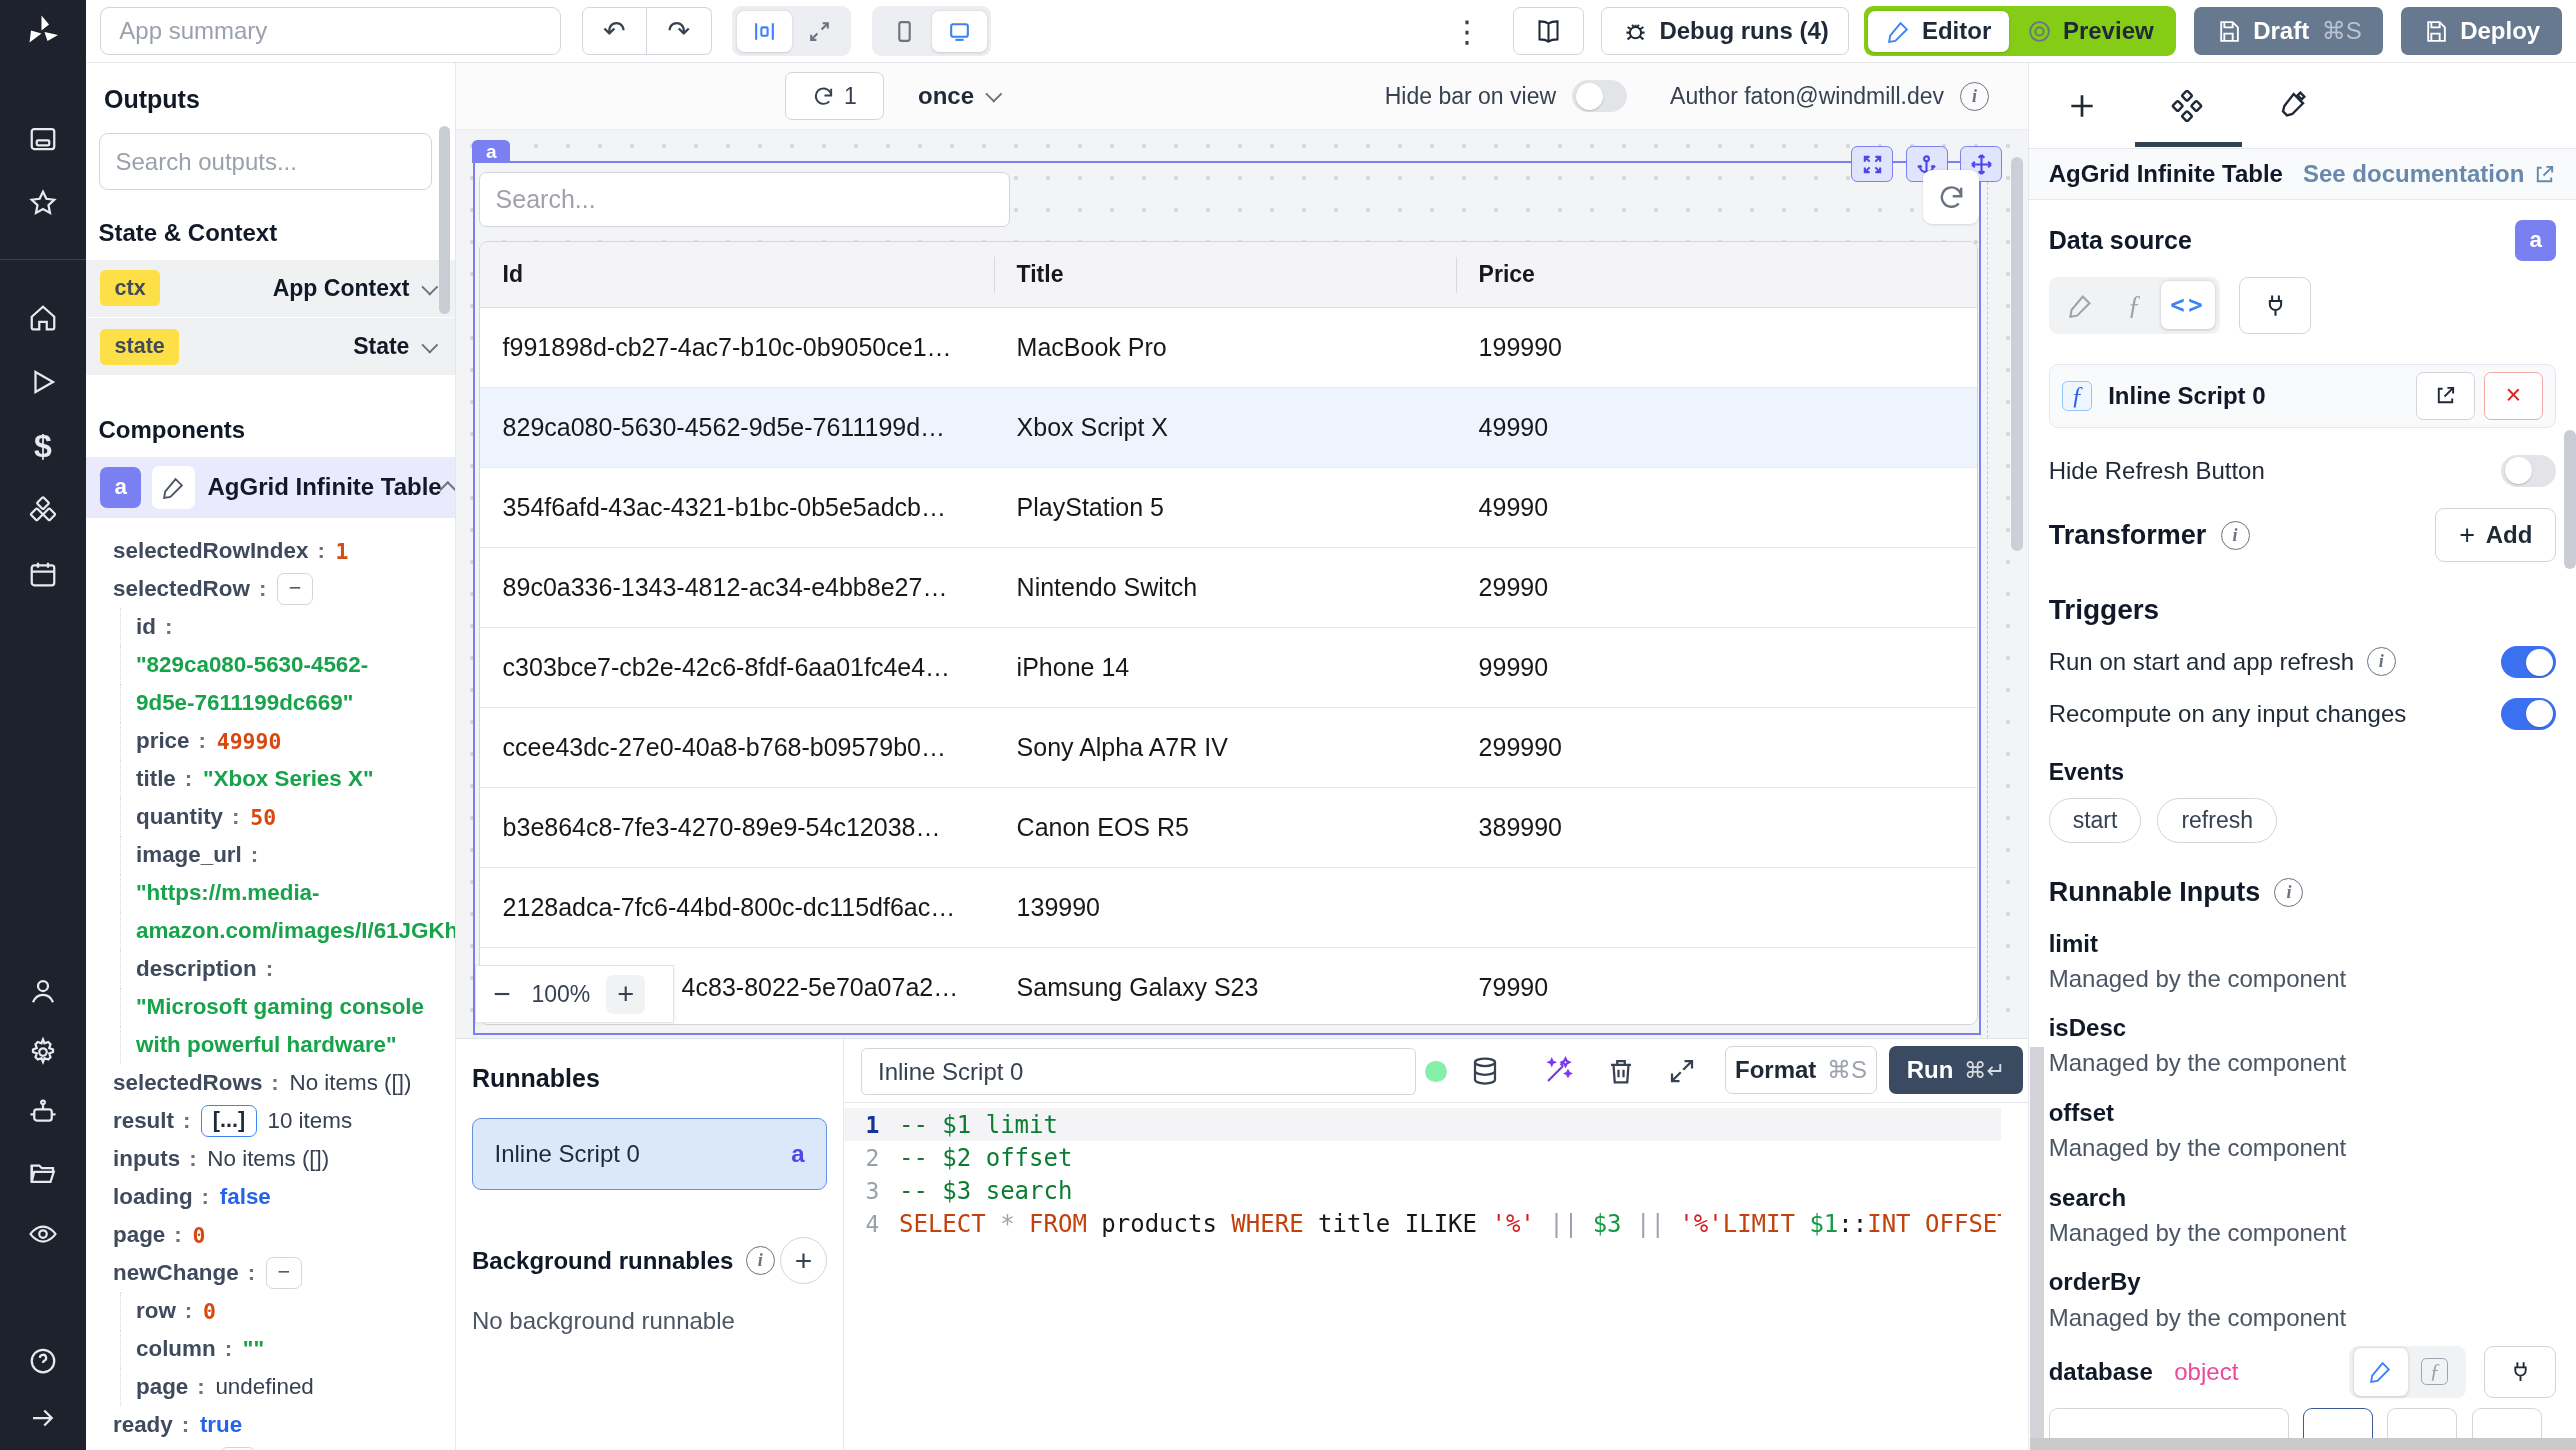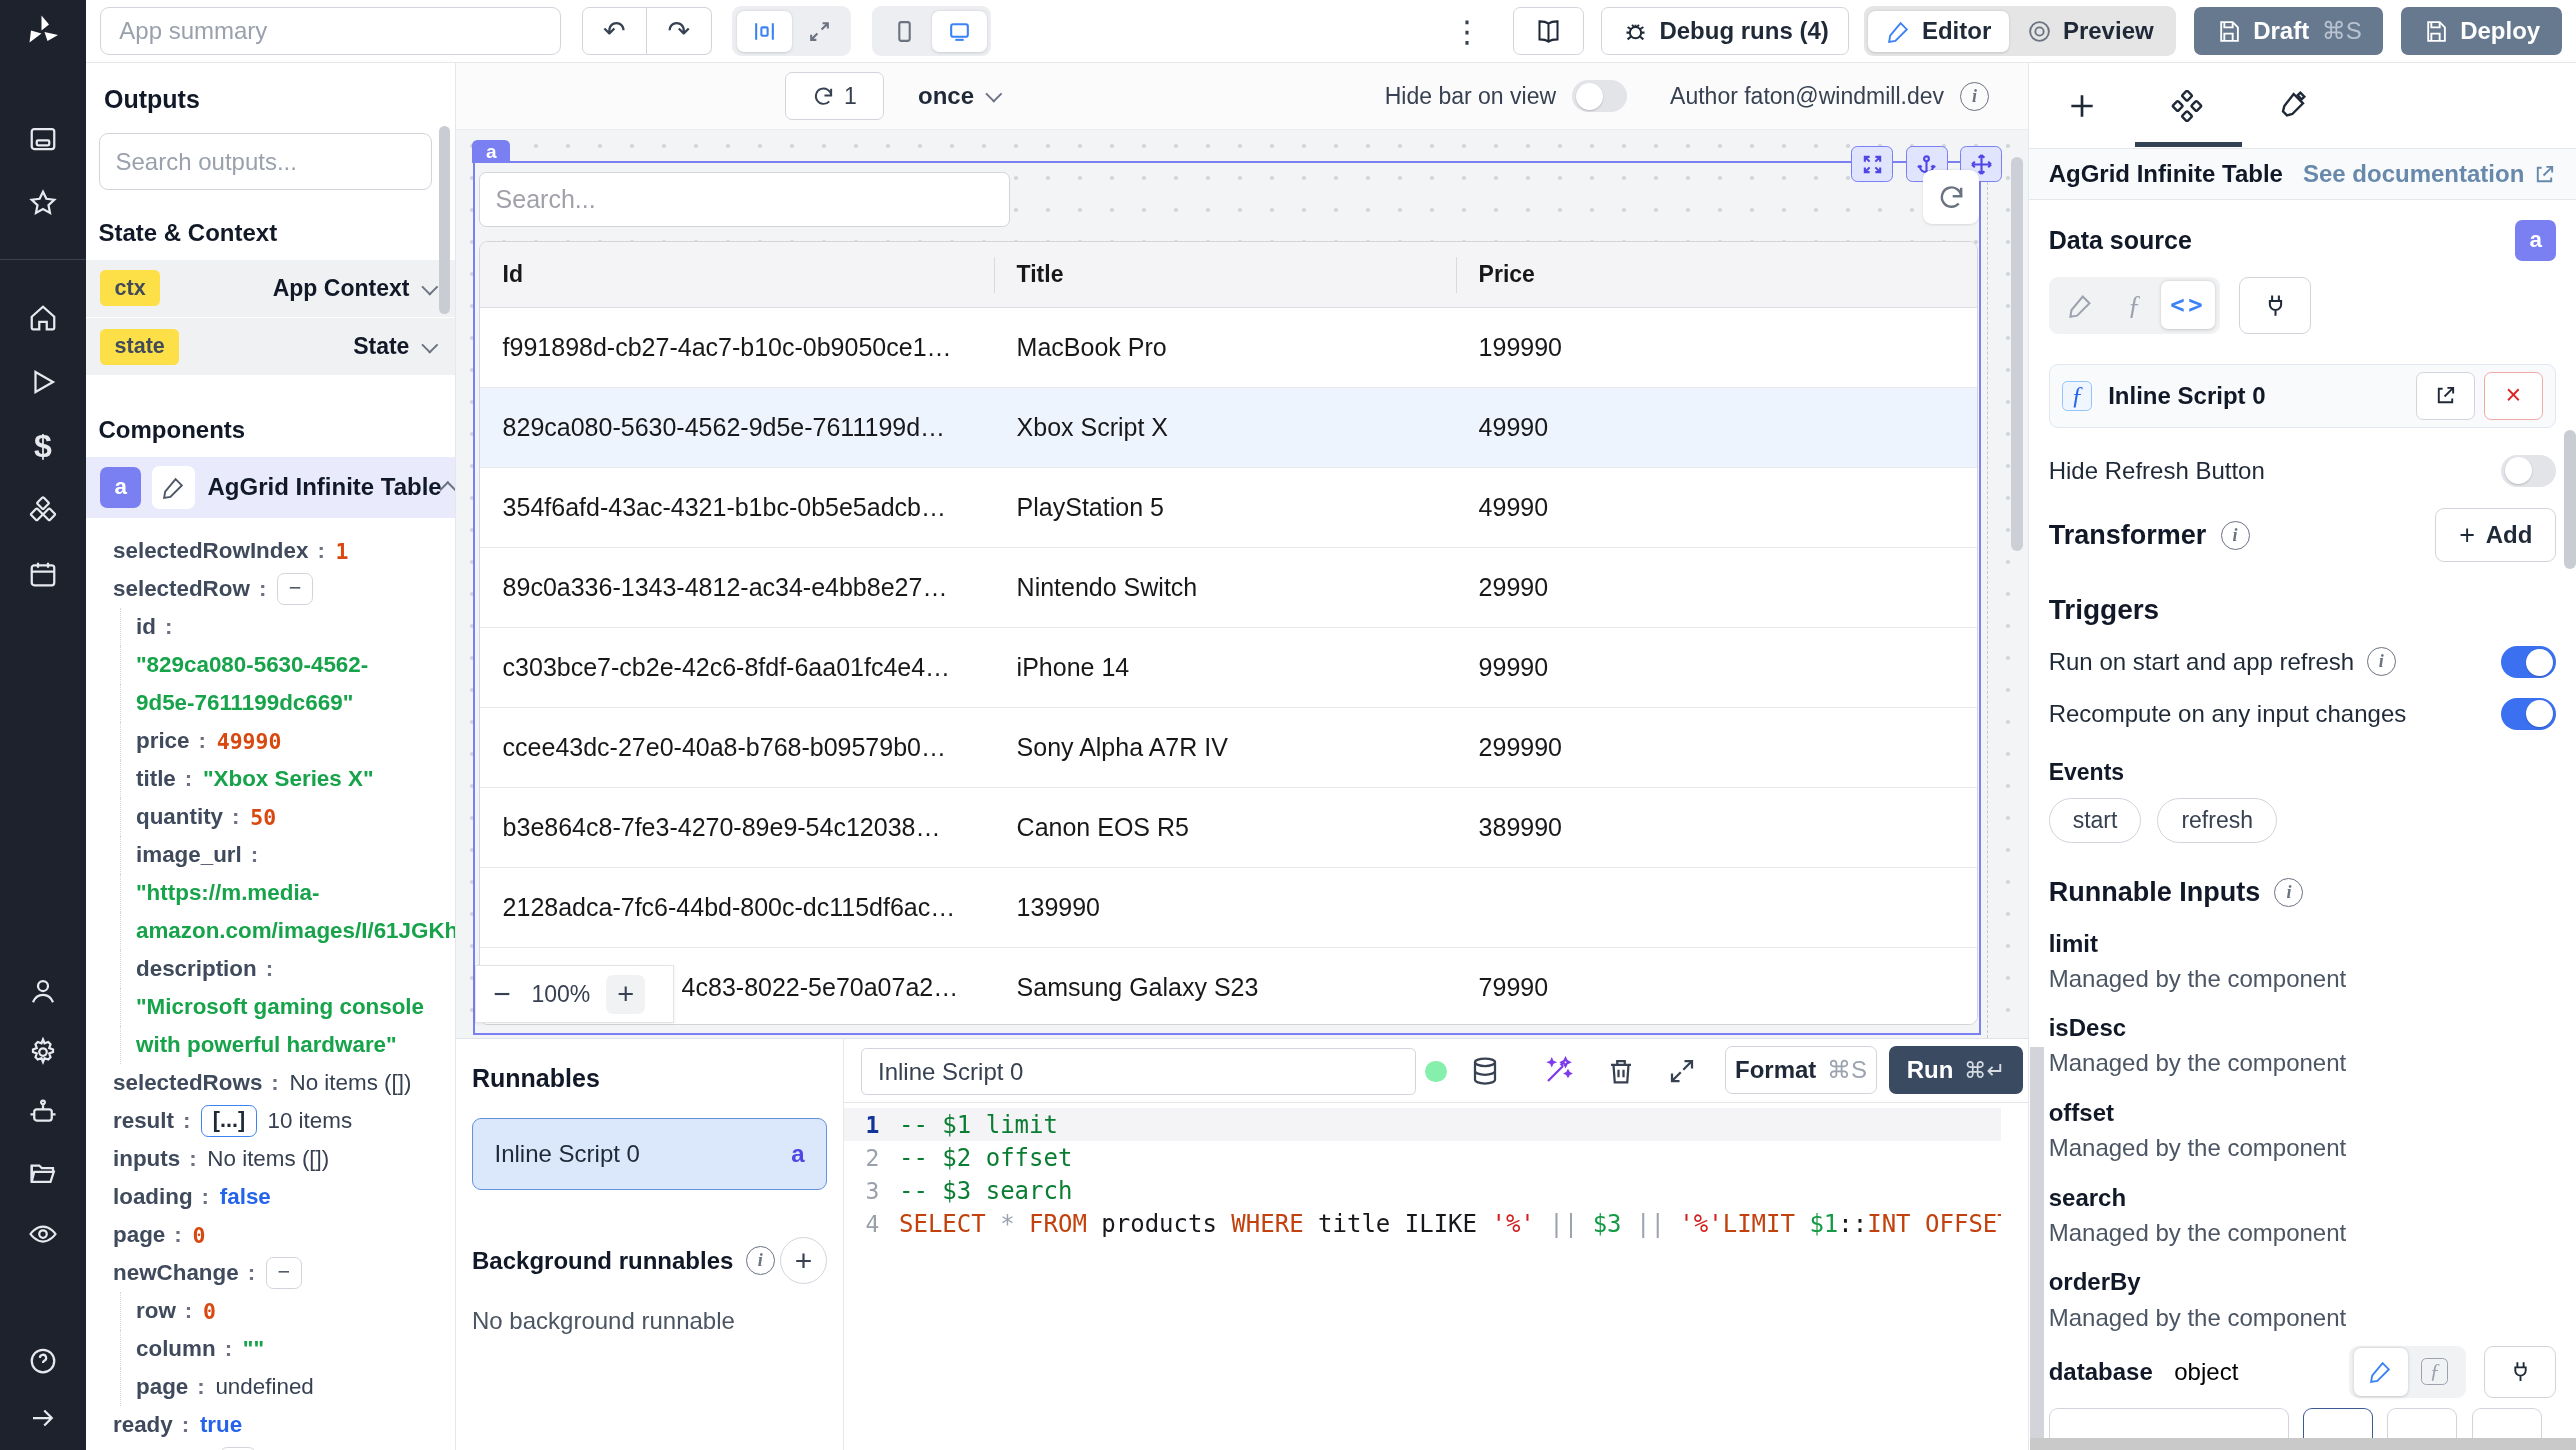--- a/index.html
+++ b/index.html
@@ -23,21 +23,21 @@
   .btn-group { display:flex; margin-left:20.6px; }
   .btn-group .tb-btn { width:65px; height:48px; background:#fff; border:0.9px solid #d1d5db; display:flex; align-items:center; justify-content:center; font-size:27px; color:#374151; cursor:pointer; }
   .btn-group .tb-btn:first-child { border-radius:7.2px 0 0 7.2px; }
   .btn-group .tb-btn:last-child { border-radius:0 7.2px 7.2px 0; border-left:none; }
   .seg-wrap { margin-left:20.6px; background:#eceef1; border-radius:9px; padding:4.5px; display:flex; align-items:center; height:50px; }
   .seg-btn { min-width:55px; height:41px; padding:0 9px; display:flex; align-items:center; justify-content:center; border-radius:7.2px; color:#6b7280; cursor:pointer; }
   .seg-btn.active { background:#fff; box-shadow:0 0.9px 2.7px rgba(0,0,0,.15); color:#3b82f6; }
   .kebab { margin-left:auto; font-size:30px; color:#374151; width:25px; text-align:center; cursor:pointer; }
   .tb-sq { margin-left:36px; width:71px; height:48px; border:0.9px solid #d1d5db; border-radius:7.2px; background:#fff; display:flex; align-items:center; justify-content:center; color:#1f2937; cursor:pointer; }
   .tb-label-btn { margin-left:17px; height:48px; border:0.9px solid #d1d5db; border-radius:7.2px; background:#fff; display:flex; align-items:center; gap:10.7px; padding:0 19.7px; font-size:24px; font-weight:bold; color:#1f2937; cursor:pointer; }
-  .mode-wrap { margin-left:14.3px; background:#e5e5e5; border-radius:9px; padding:4.5px; display:flex; height:50px; }
+  .mode-wrap { margin-left:14.3px; background:#84cc16; border-radius:9px; padding:4.5px; display:flex; height:50px; }
   .mode-btn { height:41px; display:flex; align-items:center; gap:10.7px; padding:0 18px; border-radius:7.2px; font-size:24px; font-weight:bold; color:#1f2937; cursor:pointer; }
   .mode-btn.active { background:#fff; box-shadow:0 0.9px 2.7px rgba(0,0,0,.15); }
   .deploy-btn { margin-left:18px; height:48px; border-radius:7.2px; background:#67798f; color:#fff; display:flex; align-items:center; gap:12.5px; padding:0 21.5px; font-size:24px; font-weight:bold; cursor:pointer; }
   .deploy-btn .sc { color:#b9c3d2; font-weight:normal; }
   .deploy-btn.last { margin-right:14.3px; }
 
   
   .outputs { position:absolute; left:86px; top:63px; width:370px; bottom:0; background:#fff; border-right:0.9px solid #e5e7eb; overflow:hidden; z-index:10; }
   .outputs h1 { font-size:25px; font-weight:bold; color:#111827; margin:21.5px 0 0 18px; }
   .out-search { margin:19.7px 0 0 12.5px; width:333px; height:57px; border:0.9px solid #d1d5db; border-radius:9px; padding:0 16px; font-size:24px; color:#1d4ed8; }
@@ -169,21 +169,21 @@
   .trig-line .toggle { margin-left:auto; }
   .h-events { margin-top:29px; font-size:23px; font-weight:bold; color:#111827; }
   .chips { margin-top:12.5px; display:flex; gap:16px; }
   .chip { height:45px; border:0.9px solid #d1d5db; border-radius:22.4px; display:flex; align-items:center; padding:0 23px; font-size:23px; color:#374151; cursor:pointer; }
   .h-ri { margin-top:34px; display:flex; align-items:center; gap:14.3px; font-size:27px; font-weight:bold; color:#111827; }
   .ri-block { margin-top:21.5px; }
   .ri-block .n { font-size:24px; font-weight:bold; color:#111827; }
   .ri-block .d { margin-top:7.2px; font-size:24px; color:#4b5563; }
   .db-row { margin-top:14.3px; display:flex; align-items:center; }
   .db-row .n { font-size:24px; font-weight:bold; color:#111827; }
-  .db-row .ty { margin-left:21.5px; font-size:24px; color:#000000; }
+  .db-row .ty { margin-left:21.5px; font-size:24px; color:#ec4899; }
   .db-row .seg2 { margin-left:auto; }
   .db-row .plug-btn { margin-left:18px; }
   .partial-row { margin-top:10.7px; display:flex; gap:14.3px; height:36px; }
   .partial-row .pi { border:0.9px solid #d1d5db; border-radius:9px 9px 0 0; border-bottom:none; }
   .partial-row .pi.w { width:240px; }
   .partial-row .pi.b { width:70px; border:1.8px solid #3c5a96; border-bottom:none; }
   .partial-row .pi.s { width:70px; }
   .rp-vresize { position:absolute; left:0.9px; top:984px; bottom:13.4px; width:14.3px; background:#d2d4d9; }
   .rp-hscroll { position:absolute; left:0.9px; right:0; bottom:0; height:13.4px; background:#c9c9c9; }
   .rp-scroll { position:absolute; right:0; top:367px; width:12.5px; height:139px; background:#c9ccd3; border-radius:6.3px; }

